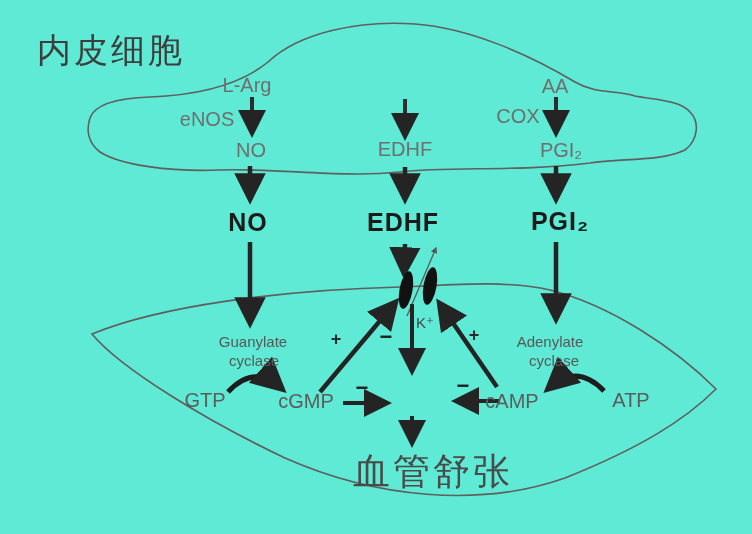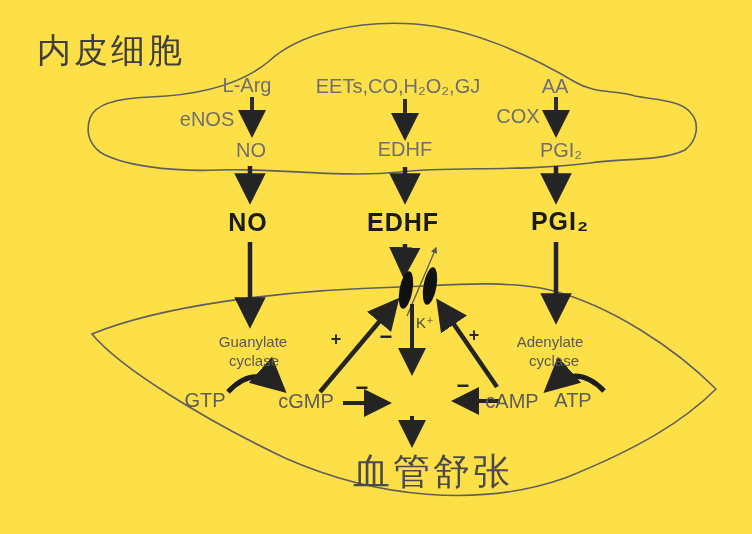--- a/index.html
+++ b/index.html
@@ -1,18 +1,18 @@
 <!DOCTYPE html>
 <html><head>
 <meta charset="utf-8">
 <style>
   html,body{margin:0;padding:0;background:#ffffff;}
   #canvas{
     position:relative;width:752px;height:534px;overflow:hidden;
-    background:#fde047;
+    background:#5eead4;
     font-family:"Liberation Sans","DejaVu Sans",sans-serif;
   }
   #shapes{position:absolute;left:0;top:0;}
   .lbl{
     position:absolute;transform:translate(-50%,-50%);
     white-space:nowrap;line-height:1;user-select:none;
   }
   .cn{color:#3e3e3e;letter-spacing:3px;}
   .endo-title{font-size:34px;}
   .smc-title{font-size:36px;}
@@ -84,40 +84,39 @@
       <path d="M 604,391 Q 577,363 549,388" fill="none" stroke-width="5" stroke="#1d1d1d" marker-end="url(#ah)"></path>
     </g>
   </svg>
 
   <div class="lbl cn endo-title" style="left:111px;top:50px">内皮细胞</div>
 
   <div class="lbl gray" style="left:247px;top:85px">L-Arg</div>
   <div class="lbl gray" style="left:207px;top:119px">eNOS</div>
   <div class="lbl gray" style="left:251px;top:150px">NO</div>
 
-  <div class="lbl gray" style="left:398px;top:86px">EETs,CO,H₂O₂,GJ</div>
   <div class="lbl gray" style="left:405px;top:149px">EDHF</div>
 
   <div class="lbl gray" style="left:555px;top:86px">AA</div>
   <div class="lbl gray" style="left:518px;top:116px">COX</div>
   <div class="lbl gray" style="left:561px;top:150px">PGI₂</div>
 
   <div class="lbl bold-med" style="left:248px;top:222px">NO</div>
   <div class="lbl bold-med" style="left:403px;top:222px">EDHF</div>
   <div class="lbl bold-med" style="left:560px;top:221px">PGI₂</div>
 
   <div class="lbl gray-sm" style="left:253px;top:341px">Guanylate</div>
   <div class="lbl gray-sm" style="left:254px;top:360px">cyclase</div>
   <div class="lbl gray-sm" style="left:550px;top:341px">Adenylate</div>
   <div class="lbl gray-sm" style="left:554px;top:360px">cyclase</div>
 
   <div class="lbl mol" style="left:205px;top:400px">GTP</div>
   <div class="lbl mol" style="left:306px;top:401px">cGMP</div>
   <div class="lbl mol" style="left:512px;top:401px">cAMP</div>
-  <div class="lbl mol" style="left:573px;top:400px">ATP</div>
+  <div class="lbl mol" style="left:631px;top:400px">ATP</div>
 
   <div class="lbl k" style="left:425px;top:322px">K⁺</div>
 
   <div class="lbl sign" style="left:336px;top:339px">+</div>
   <div class="lbl minus" style="left:386px;top:337px">−</div>
   <div class="lbl sign" style="left:474px;top:335px">+</div>
   <div class="lbl minus" style="left:362px;top:388px">−</div>
   <div class="lbl minus" style="left:463px;top:386px">−</div>
 
   <div class="lbl cn outcome" style="left:433px;top:471px">血管舒张</div>

